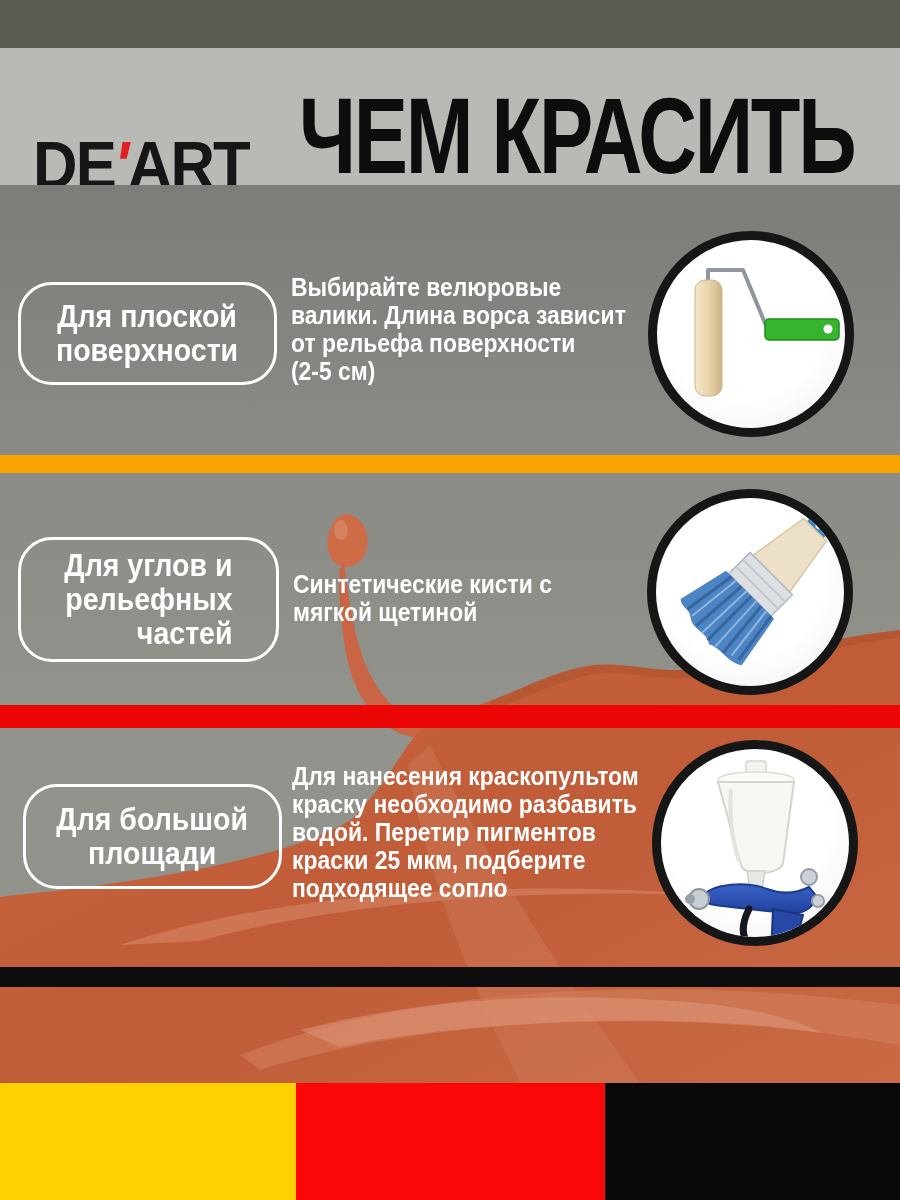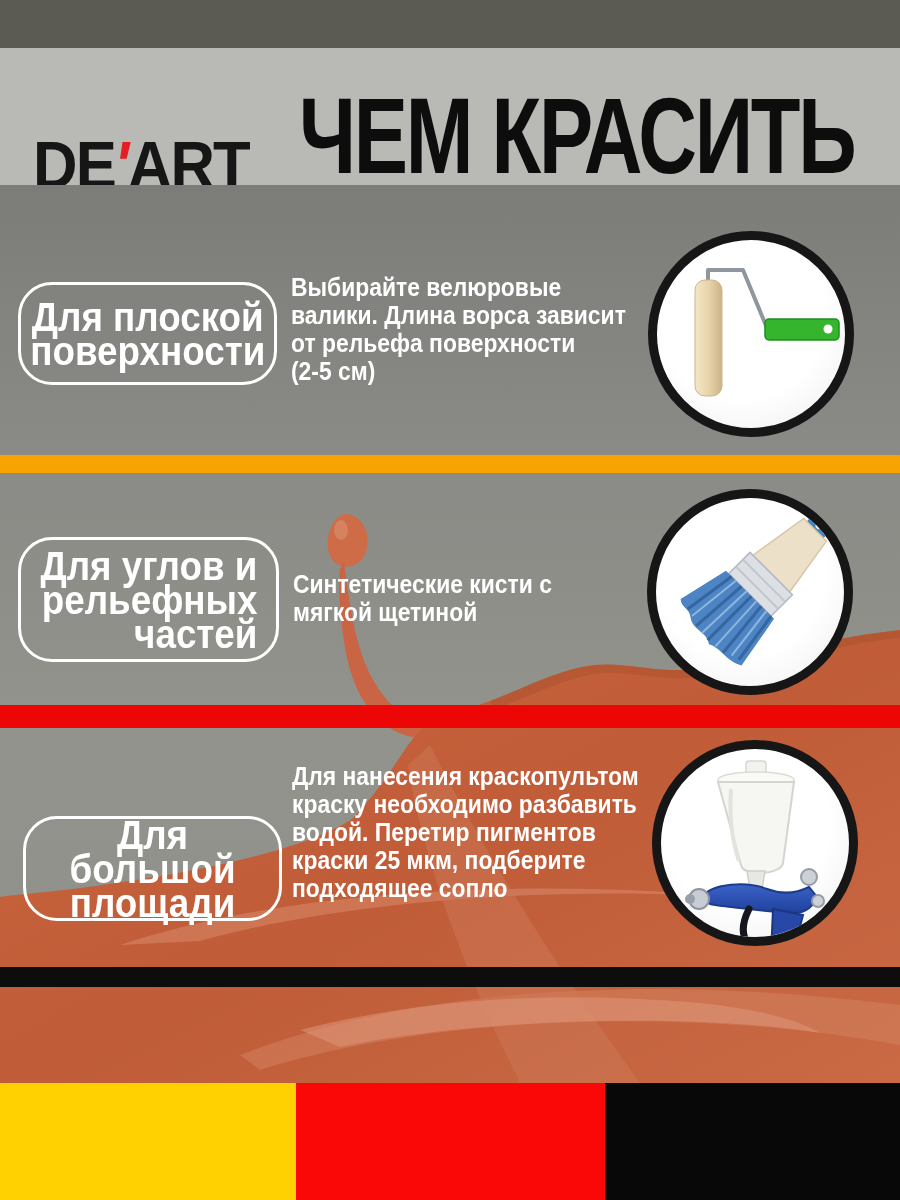--- a/index.html
+++ b/index.html
@@ -25,21 +25,21 @@
            background:linear-gradient(180deg,#7c7c79 0%,#8a8a86 30%,#93938d 60%,#90908a 100%);}
   .splash-svg{position:absolute;left:0;top:185px;width:900px;height:898px;}
   
   .stripe{position:absolute;left:0;width:900px;z-index:5;}
   .stripe.orange{top:455px;height:18px;background:#f7a400;}
   .stripe.red{top:705px;height:23px;background:#ec0606;}
   .stripe.black{top:967px;height:20px;background:#0d0d0d;}
   
   .label-box{position:absolute;border:3px solid #fff;border-radius:34px;z-index:6;
              display:flex;align-items:center;justify-content:center;color:#fff;
-             font-weight:bold;font-size:40px;line-height:34px;text-align:center;
+             font-weight:bold;font-size:31px;line-height:34px;text-align:center;
              white-space:pre-line;}
   .label-box .inner{transform:scaleX(.92);transform-origin:center;}
   .desc{position:absolute;color:#fff;font-weight:bold;font-size:26px;line-height:28px;
         white-space:pre-line;transform:scaleX(.88);transform-origin:left top;z-index:6;
         letter-spacing:0;}
   .circle{position:absolute;width:206px;height:206px;border-radius:50%;z-index:6;
           background:radial-gradient(circle at 45% 40%,#ffffff 55%,#ededed 100%);
           border:9px solid #161616;box-sizing:border-box;overflow:hidden;}
   .circle svg{width:100%;height:100%;display:block;}
   
@@ -159,21 +159,21 @@
               <line x1="91" y1="106" x2="89" y2="167"></line>
             <line x1="105" y1="106" x2="108" y2="167"></line>
               <line x1="119" y1="106" x2="126" y2="162"></line>
           </g>
         </g>
       </svg>
     </div>
   </div>
 
   <div>
-    <div class="label-box" style="left:23px;top:784px;width:253px;height:99px;margin-top:32px;">
+    <div class="label-box" style="left:23px;top:784px;width:253px;height:99px;">
       <div class="inner">Для большой
 площади</div>
     </div>
     <div class="desc" style="left:292px;top:762px;">Для нанесения краскопультом
 краску необходимо разбавить
 водой. Перетир пигментов
 краски 25 мкм, подберите
 подходящее сопло</div>
     <div class="circle" style="left:652px;top:740px;">
       <svg viewBox="0 0 188 188">

